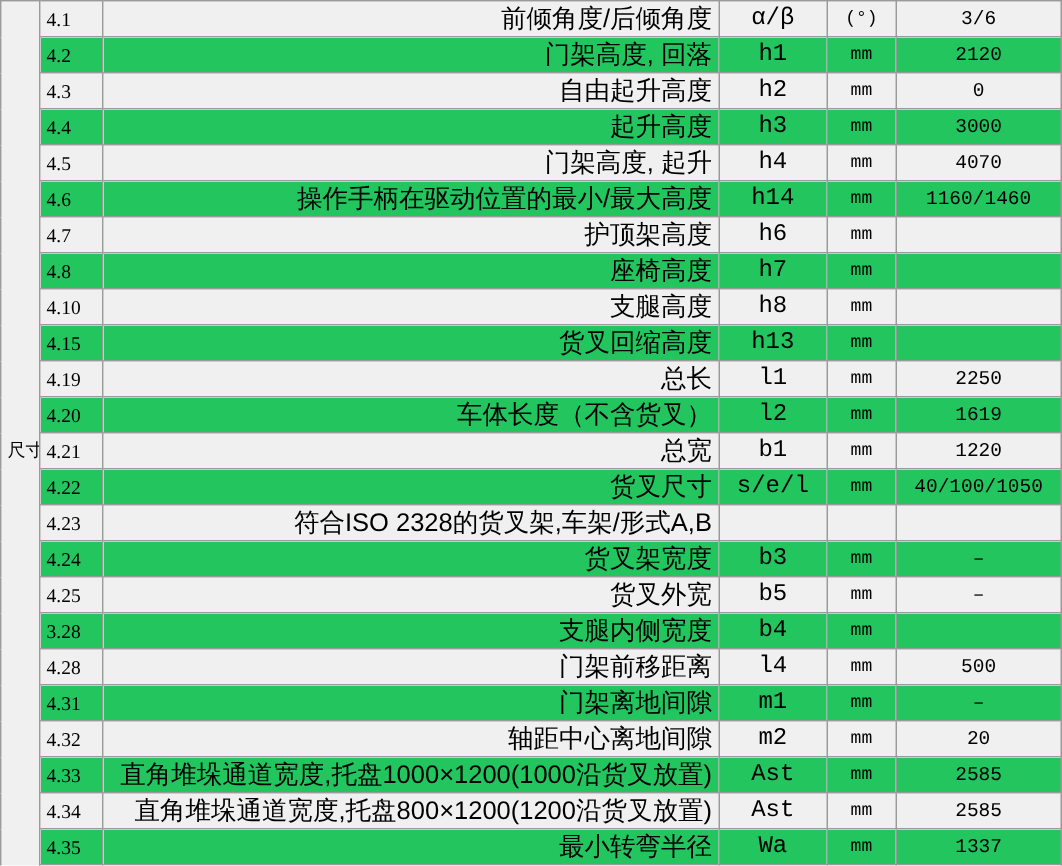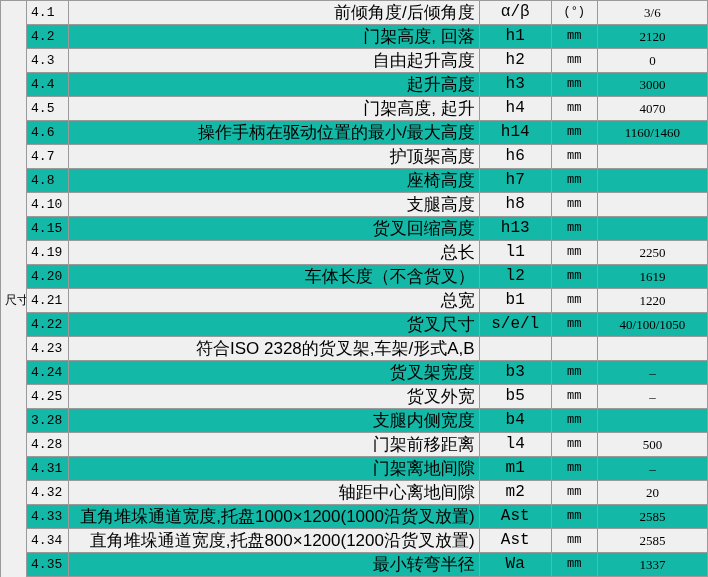--- a/index.html
+++ b/index.html
@@ -51,45 +51,45 @@
     white-space: normal;
   }
   td.group .vlabel {
     display: block;
     line-height: 1.15;
     letter-spacing: 0;
   }
   td.no {
     text-align: left;
     padding-left: 6px;
-    font-family: Liberation Mono, monospace;
+    font-family: Liberation Serif, serif;
     font-size: 13px;
   }
   td.name {
     text-align: right;
     padding-left: 6px;
     font-size: 17px;
   }
   td.sym {
     text-align: center;
     font-family: "Liberation Mono", monospace;
     font-size: 16px;
   }
   td.unit {
     text-align: center;
     font-family: "Liberation Mono", monospace;
     font-size: 12px;
   }
   td.val {
     text-align: center;
-    font-family: Liberation Serif, serif;
+    font-family: Liberation Mono, monospace;
     font-size: 13px;
   }
   tr.alt td { background: #f0f0f0; }
-  tr.plain td { background: #14b8a6; margin-left: 47px; }
+  tr.plain td { background: #22c55e; margin-left: 47px; }
   td.blank { }
 </style>
 </head>
 <body>
 
 <div id="sheet">
   <table class="spec">
     <colgroup>
       <col class="c-group">
       <col class="c-no">

